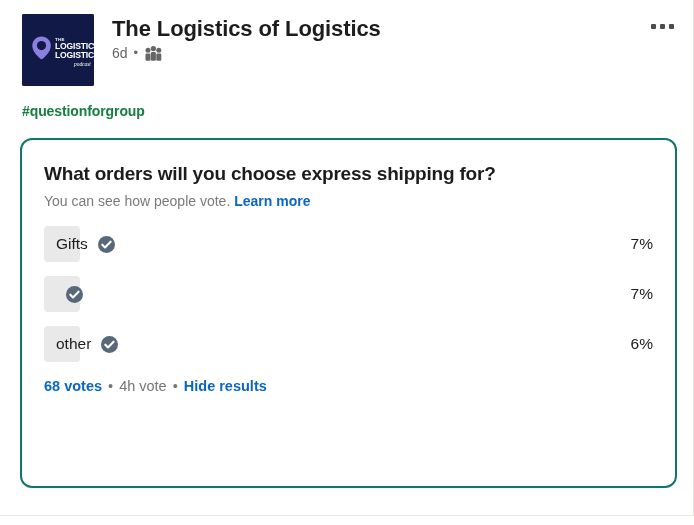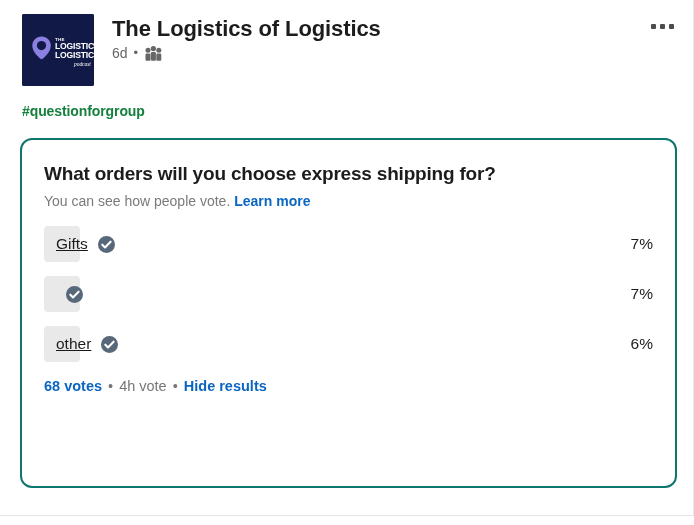--- a/index.html
+++ b/index.html
@@ -165,21 +165,20 @@
     border-radius: 4px;
   }
   .option-content {
     position: absolute;
     left: 12px;
     top: 0;
     height: 36px;
     display: flex;
     align-items: center;
     white-space: nowrap;
-    text-decoration: underline;
   }
   .option-label {
     font-size: 15.5px;
     color: #1c1c1c;
     line-height: 36px;
   }
   .check-badge {
     margin-left: 10px;
     width: 17px;
     height: 17px;

